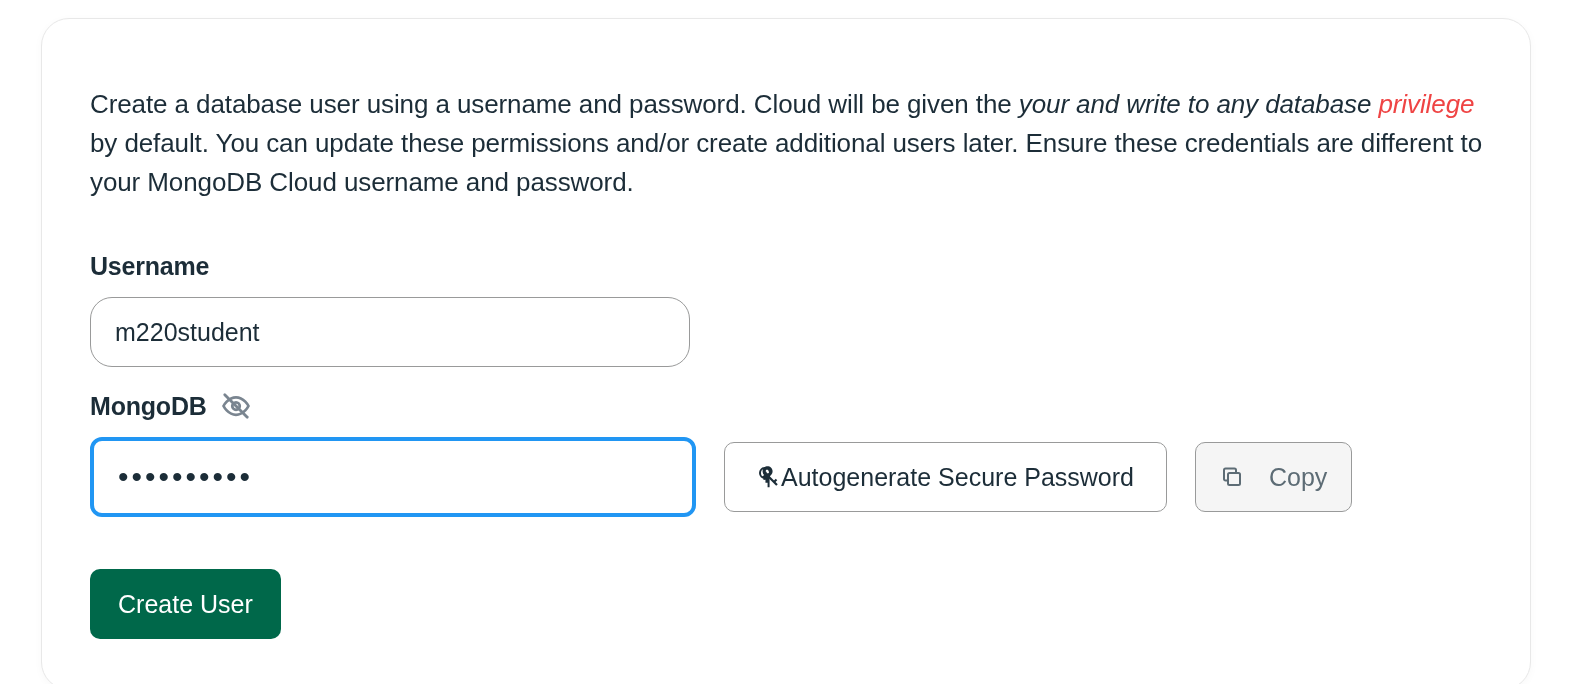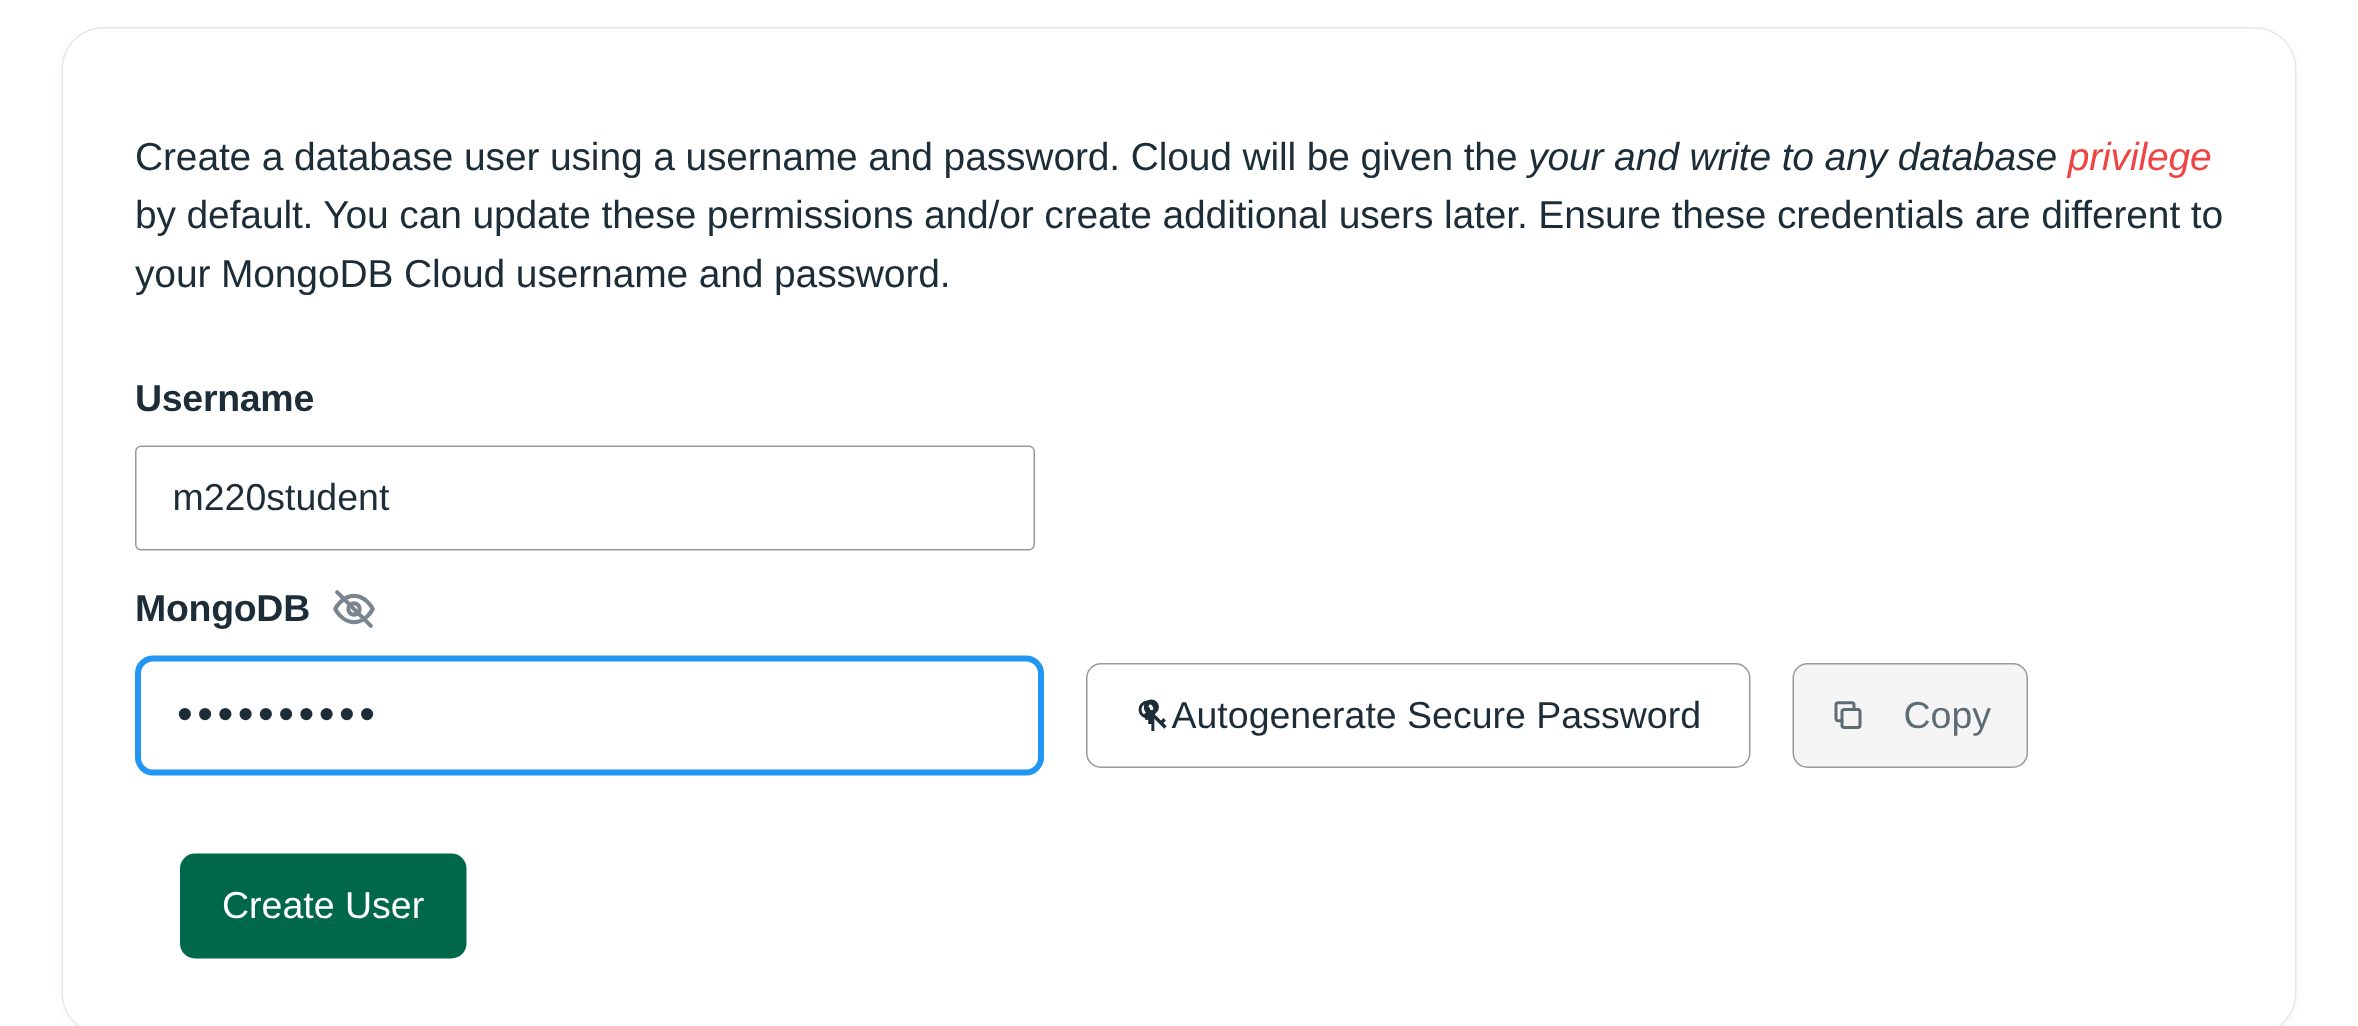--- a/index.html
+++ b/index.html
@@ -47,21 +47,21 @@
     .field-label {
       font-size: 25px;
       font-weight: 700;
       color: #1c2d38;
       letter-spacing: -0.2px;
     }
     .text-input {
       width: 600px;
       height: 70px;
       border: 1px solid #999a9a;
-      border-radius: 4px;
+      border-radius: 22px;
       padding: 0 24px;
       font-size: 25px;
       color: #1c2d38;
       font-family: inherit;
       outline: none;
     }
     .password-row {
       display: flex;
       align-items: center;
       gap: 28px;
@@ -112,21 +112,20 @@
       border: none;
       border-radius: 10px;
       background: #00684a;
       color: #ffffff;
       padding: 0 28px;
       font-size: 25px;
       font-family: inherit;
       font-weight: 500;
       cursor: pointer;
       margin-top: 28px;
-      margin-left: 30px;
     }
     .icon {
       display: inline-flex;
       align-items: center;
       justify-content: center;
     }
   </style>
 </head>
 <body>
 

